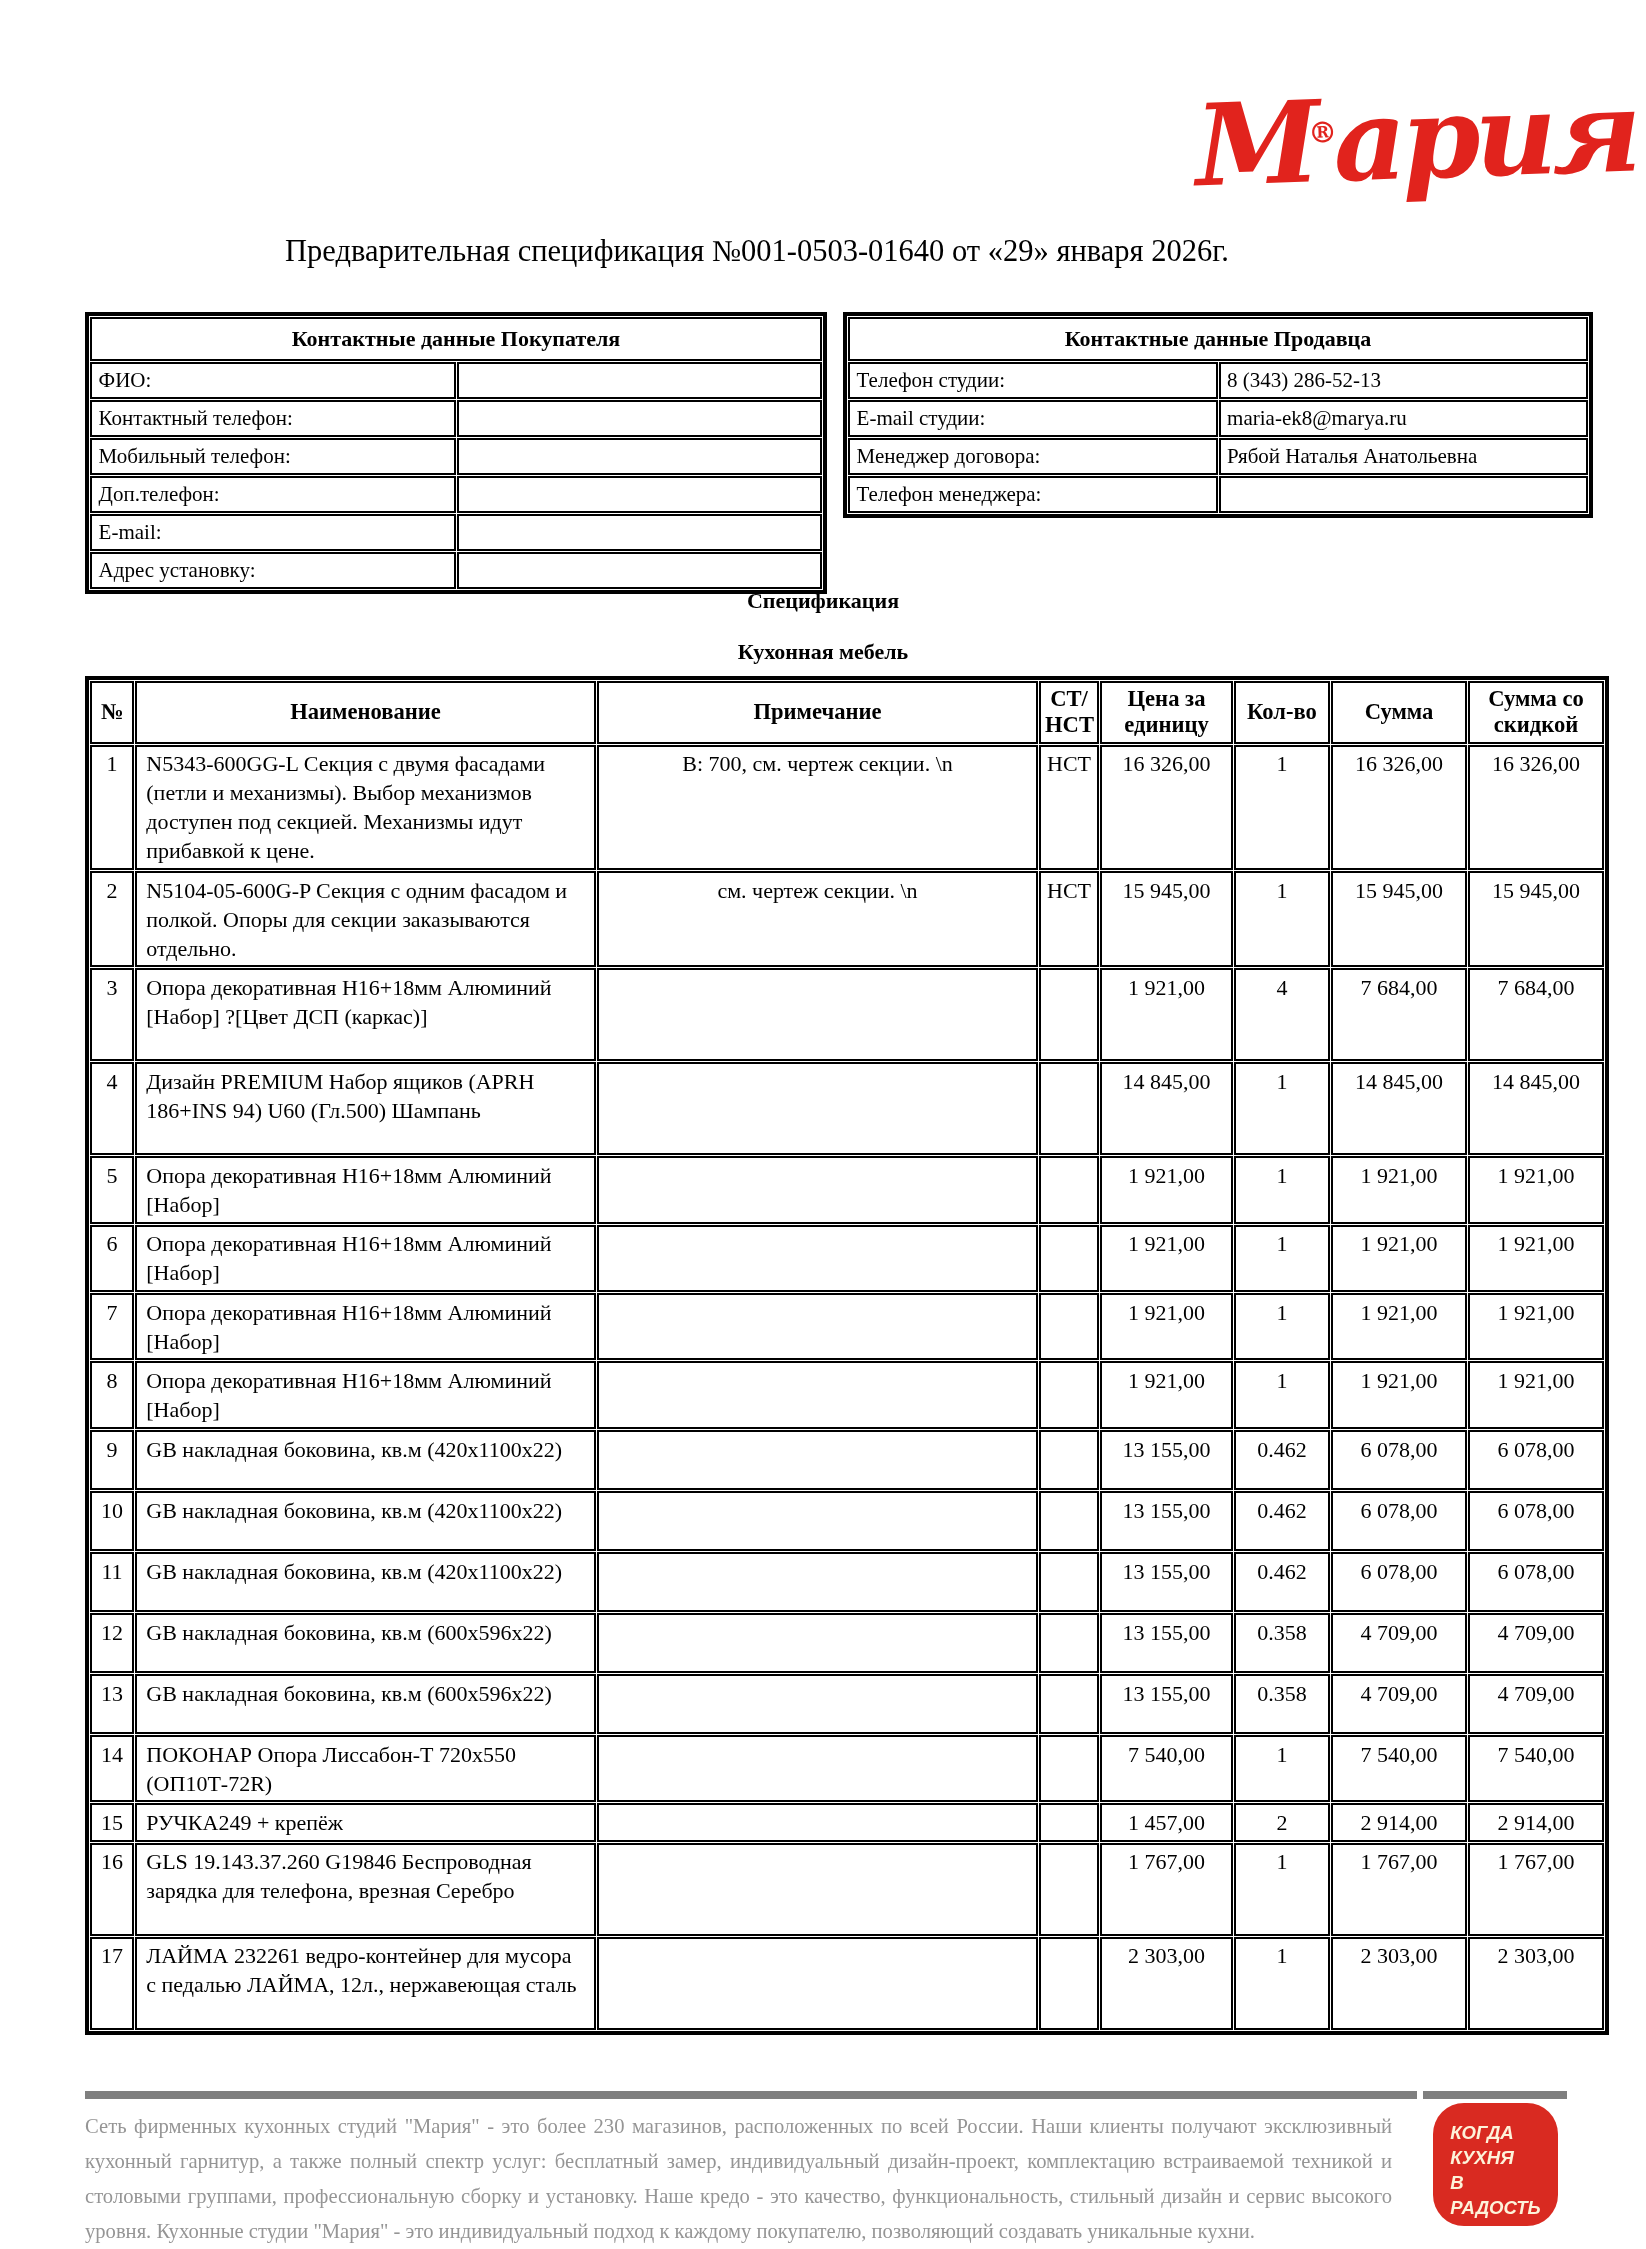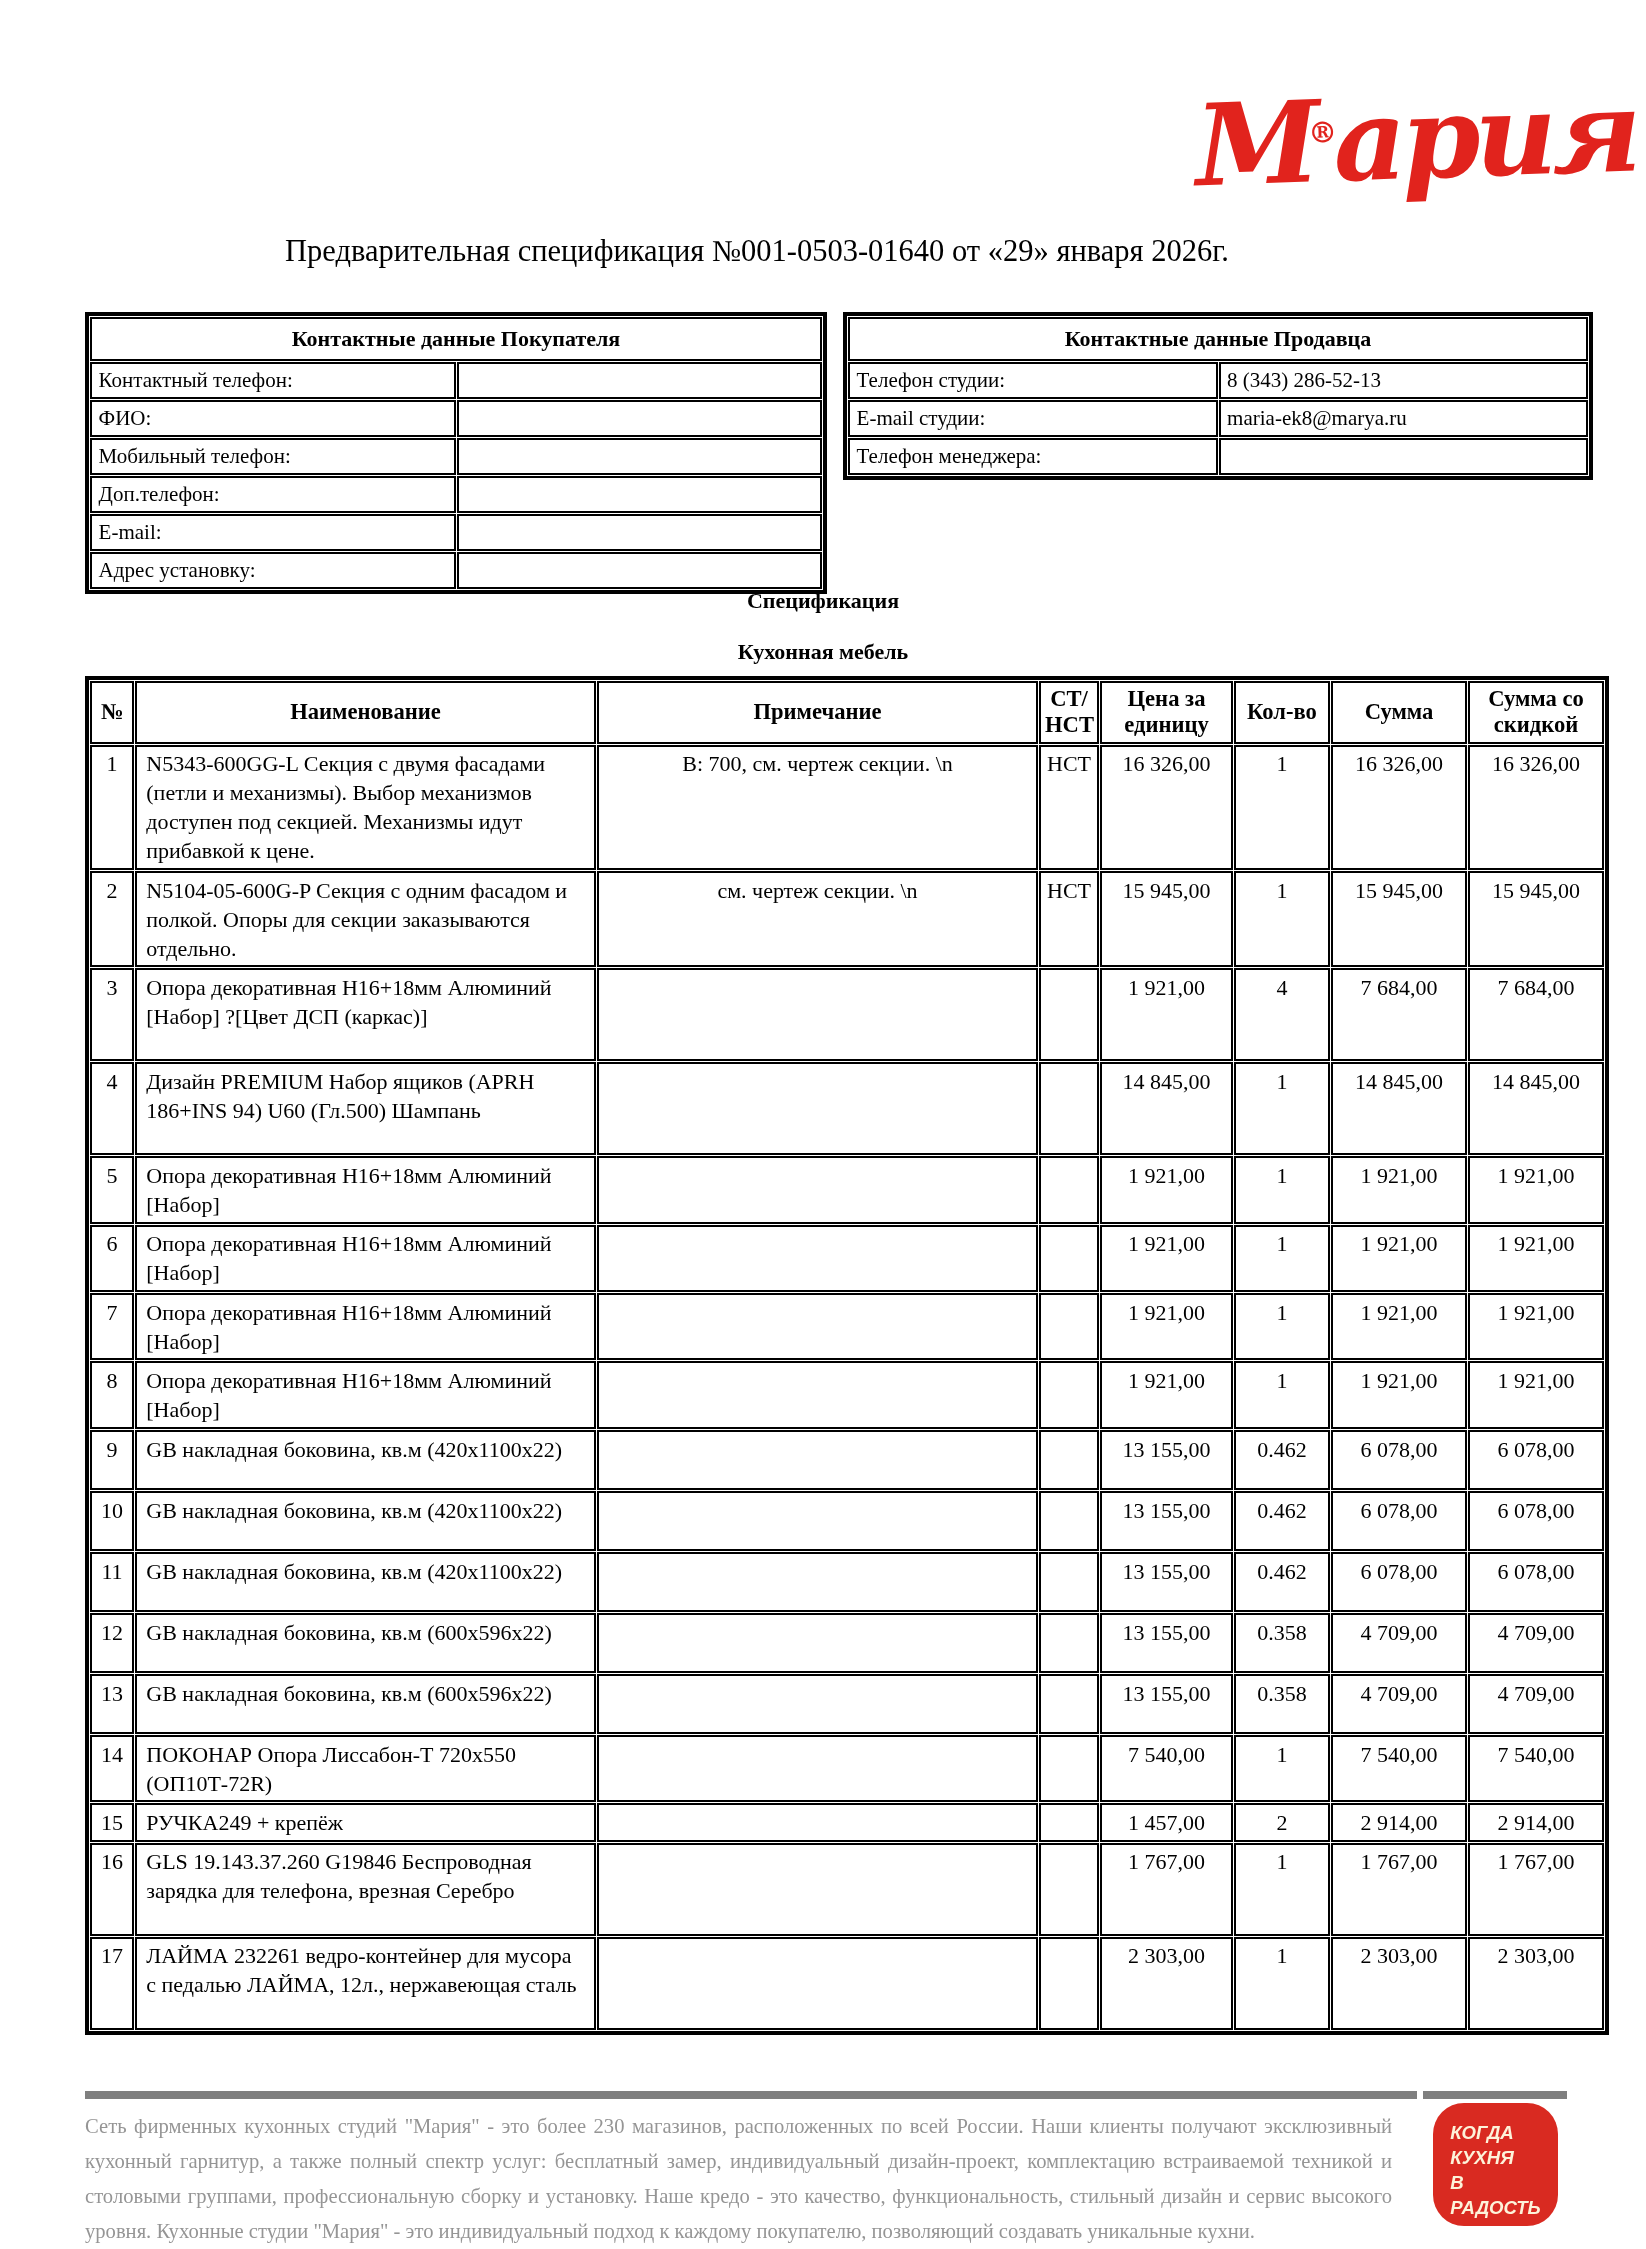--- a/index.html
+++ b/index.html
@@ -68,25 +68,25 @@
 <div class="doc-title">Предварительная спецификация №001-0503-01640 от «29» января 2026г.</div>
 
 <table class="grid contact contact-buyer">
   <thead>
     <tr>
         <th colspan="2">Контактные данные Покупателя</th>
       </tr>
   </thead>
   <tbody id="buyer-body">
       <tr>
+        <td style="width: 266px;">ФИО:</td>
+        <td></td>
+      </tr>
+      <tr>
         <td style="width: 266px;">Контактный телефон:</td>
-        <td></td>
-      </tr>
-      <tr>
-        <td style="width: 266px;">ФИО:</td>
         <td></td>
       </tr>
       <tr>
         <td style="width: 266px;">Мобильный телефон:</td>
         <td></td>
       </tr>
       <tr>
         <td style="width: 266px;">Доп.телефон:</td>
         <td></td>
       </tr>
@@ -108,20 +108,24 @@
       </tr>
   </thead>
   <tbody id="seller-body">
       <tr>
         <td style="width: 329px;">Телефон студии:</td>
         <td>8 (343) 286-52-13</td>
       </tr>
       <tr>
         <td style="width: 329px; margin-top: 16px;">E-mail студии:</td>
         <td>maria-ek8@marya.ru</td>
+      </tr>
+      <tr>
+        <td style="width: 329px;">Менеджер договора:</td>
+        <td>Рябой Наталья Анатольевна</td>
       </tr>
       <tr>
         <td style="width: 329px;">Телефон менеджера:</td>
         <td></td>
       </tr>
     </tbody>
 </table>
 
 <div class="section-title t-spec">Спецификация</div>
 <div class="section-title t-kitchen">Кухонная мебель</div>

